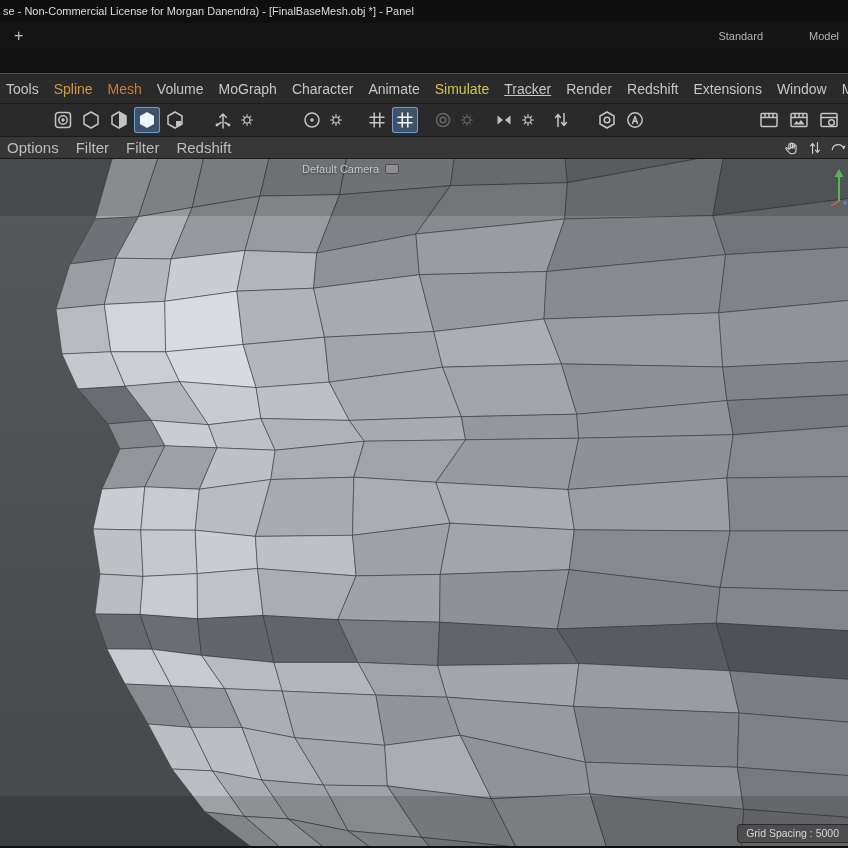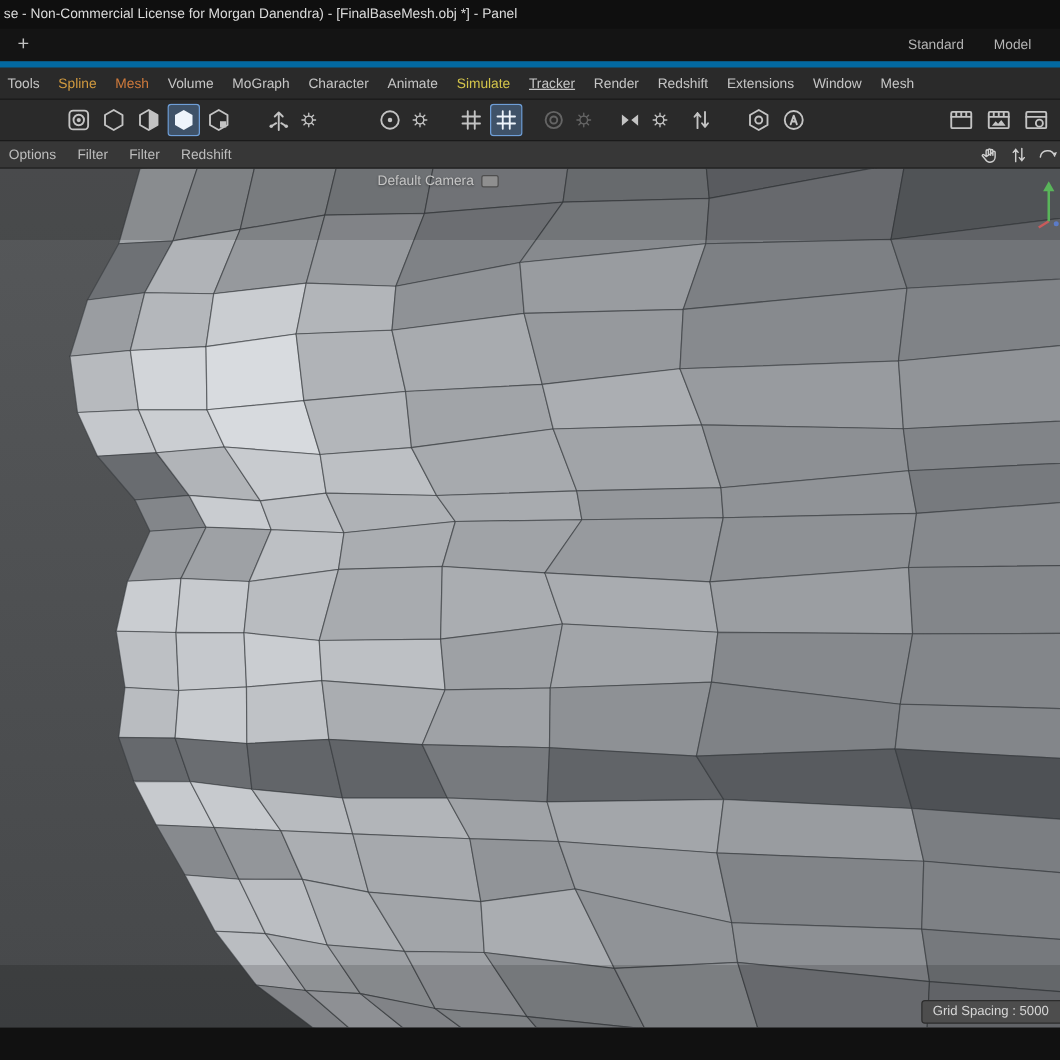--- a/index.html
+++ b/index.html
@@ -19,26 +19,27 @@
   }
   
   .tabbar { height:26px; background:#141414; display:flex; align-items:center; }
   .tab {
     height:100%; background:#1f1f1f; display:flex; align-items:center;
     padding:0 10px 0 3px; color:#cfcfcf; font-size:11px; gap:9px;
     border-right:1px solid #000;
   }
   .tab .close { color:#9a9a9a; font-size:12px; line-height:1; }
   .newtab { color:#c0c0c0; font-size:16px; margin-left:14px; line-height:1; }
-  .tabbar-right { margin-left:auto; display:flex; gap:24px; color:#b4b4b4; font-size:11px; padding-right:23px; }
+  .tabbar-right { margin-left:auto; display:flex; gap:46px; color:#b4b4b4; font-size:11px; padding-right:9px; }
   
   .menubar {
     height:30px; background:#2a2a2a; display:flex; align-items:center;
-    gap:15px; padding-left:6px; font-size:11px; color:#c6c6c6;
-    border-top:5px solid #0369a1;
+    gap:15px; padding-left:6px; font-size:14px; color:#c6c6c6;
+    border-top:1px solid #0369a1;
+    margin-top:24px;
   }
   .menu-item { cursor:default; }
   
   .toolbar {
     height:33px; background:#2a2a2a; display:flex; align-items:center;
     border-top:1px solid #1c1c1c;
   }
   .tgroup { display:flex; align-items:center; gap:2px; }
   .tgroup.right { margin-left:auto; margin-right:6px; gap:4px; }
   .tool {
@@ -48,21 +49,21 @@
   .tool.small { width:17px; }
   .tool.dim { opacity:.38; }
   .tool.selected { background:rgba(96,146,205,.38); box-shadow:inset 0 0 0 1px #6f9fd8; }
   .tool svg .s { fill:none; stroke:#c3c3c3; stroke-width:1.5; stroke-linecap:round; stroke-linejoin:round; }
   .tool svg .f { fill:#c3c3c3; stroke:none; }
   .tool.selected svg .s { stroke:#eef4fb; }
   .tool.selected svg .f { fill:#eef4fb; }
   
   .optbar {
     height:23px; background:#373737; display:flex; align-items:center;
-    gap:17px; padding-left:7px; font-size:11px; color:#bdbdbd;
+    gap:17px; padding-left:7px; font-size:15px; color:#bdbdbd;
     border-top:1px solid #1a1a1a; border-bottom:1px solid #1a1a1a;text-align:right;
   }
   .opt-right { margin-left:auto; display:flex; gap:3px; padding-right:0; }
   .vctl { width:20px; height:19px; display:flex; align-items:center; justify-content:center; }
   .vctl svg .s { fill:none; stroke:#cfcfcf; stroke-width:1.4; stroke-linecap:round; stroke-linejoin:round; }
   .vctl svg .f { fill:#cfcfcf; }
   
   .viewport {
     position:relative; height:687px; overflow:hidden;
     background:linear-gradient(#56585a, #46484a);

